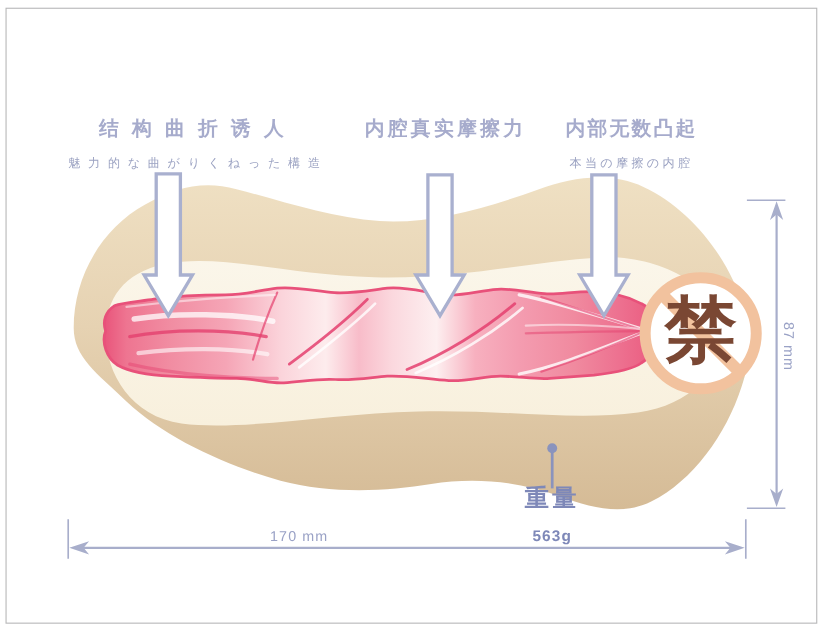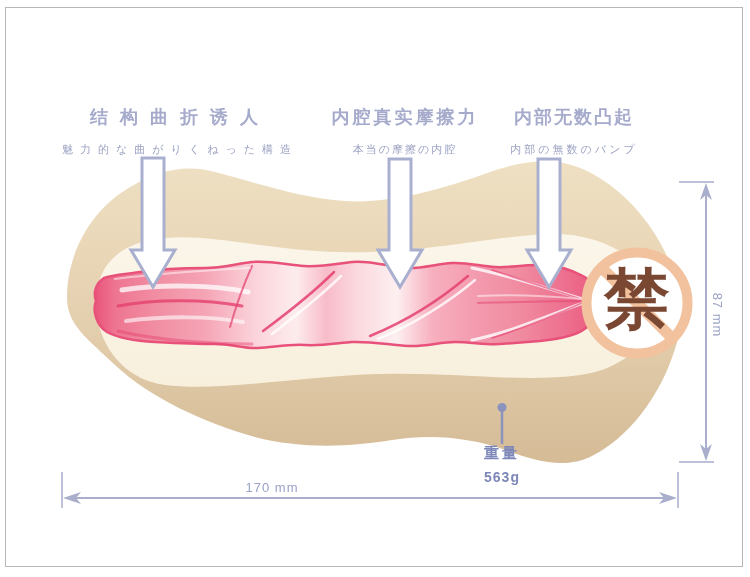--- a/index.html
+++ b/index.html
@@ -32,22 +32,22 @@
   }
   .dim-text{
     position:absolute;font-size:13px;color:#9aa2c6;letter-spacing:1px;white-space:nowrap;
   }
   .dim-w{left:272px;top:480px;transform:translateX(-50%);}
   .dim-h{left:717px;top:315px;transform:translate(-50%,-50%) rotate(90deg);}
   .weight{
     position:absolute;left:502px;top:443px;transform:translateX(-50%);
     text-align:center;color:#7e88b8;white-space:nowrap;
   }
-  .weight .w-label{font-size:15px;font-weight:bold;letter-spacing:3px;line-height:19px;}
-  .weight .w-value{font-size:14px;font-weight:bold;letter-spacing:1px;line-height:16px;margin-top:7px;}
+  .weight .w-label{font-size:22px;font-weight:bold;letter-spacing:3px;line-height:19px;}
+  .weight .w-value{font-size:14px;font-weight:bold;letter-spacing:1px;line-height:16px;margin-top:17px;}
 </style>
 </head>
 <body>
 
 <div class="stage">
 
   <svg class="art" width="750" height="577" viewBox="0 0 750 577">
     <defs>
       <linearGradient id="bodyGrad" x1="0" y1="0" x2="0" y2="1">
         <stop offset="0" stop-color="#efe0c3"></stop>
@@ -187,25 +187,24 @@
       <polygon points="677,498 659,492 664,498 659,504" stroke="none"></polygon>
     </g>
   </svg>
 
   <div class="callout c1" style="left:180px;top:107px">
     <div class="title">结构曲折诱人</div>
     <div class="subtitle">魅力的な曲がりくねった構造</div>
   </div>
   <div class="callout c2" style="left:405px;top:107px">
     <div class="title">内腔真实摩擦力</div>
-    <div class="subtitle">本当の摩擦の内腔</div>
   </div>
   <div class="callout c3" style="left:574px;top:107px">
     <div class="title">内部无数凸起</div>
-    <div class="subtitle">内部の無数のバンプ</div>
+    <div class="subtitle">本当の摩擦の内腔</div>
   </div>
 
   <div class="stamp-glyph">禁</div>
 
   <div class="dim-text dim-w">170 mm</div>
   <div class="dim-text dim-h">87 mm</div>
 
   <div class="weight">
     <div class="w-label">重量</div>
     <div class="w-value">563g</div>

